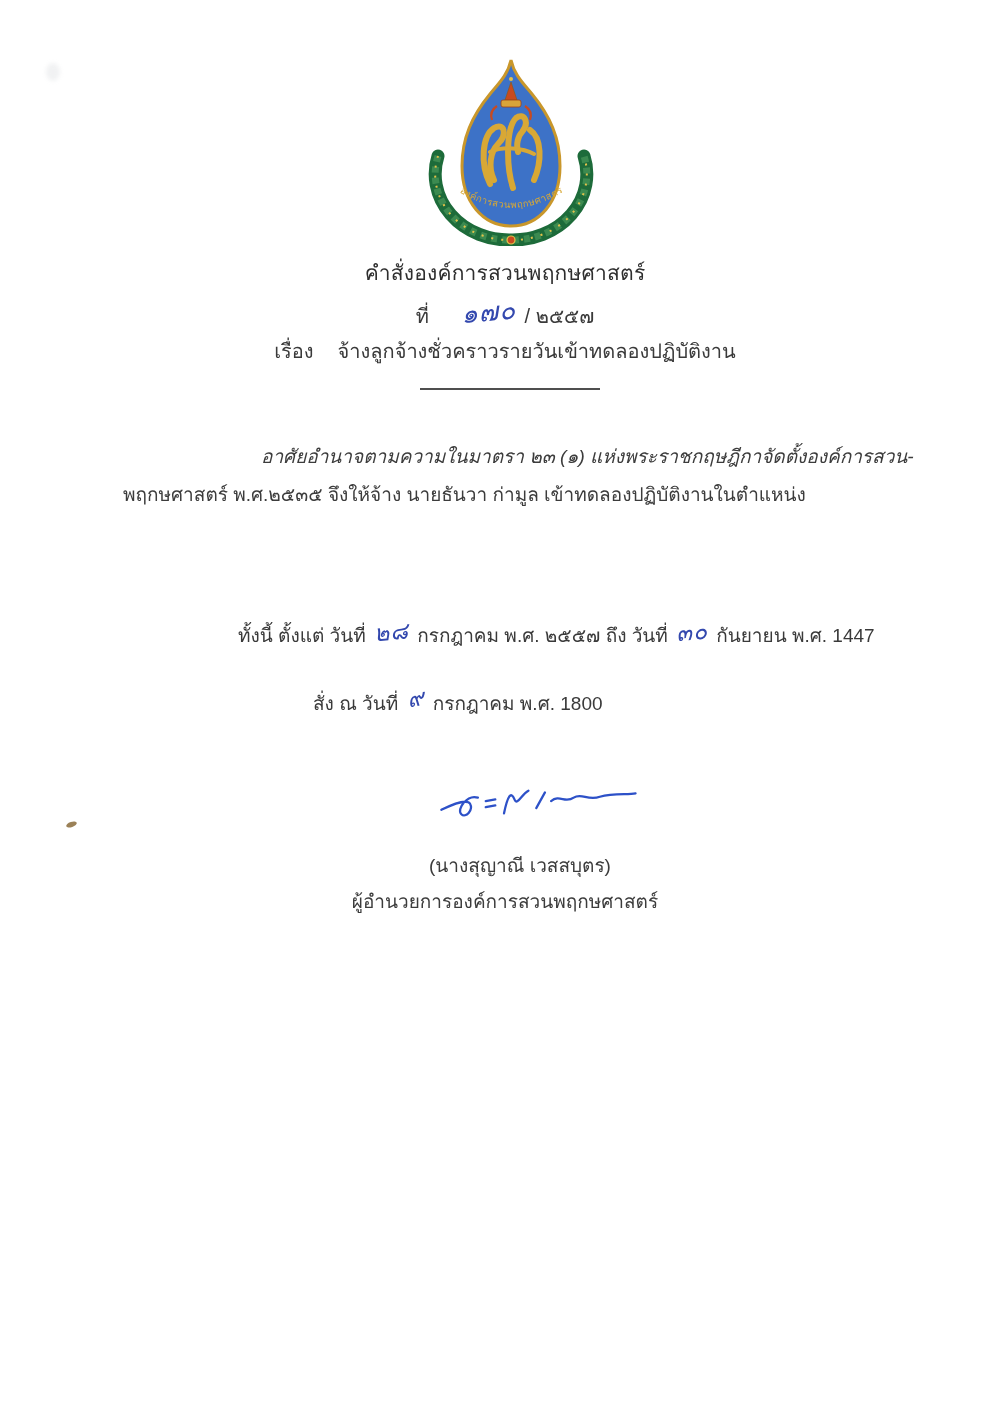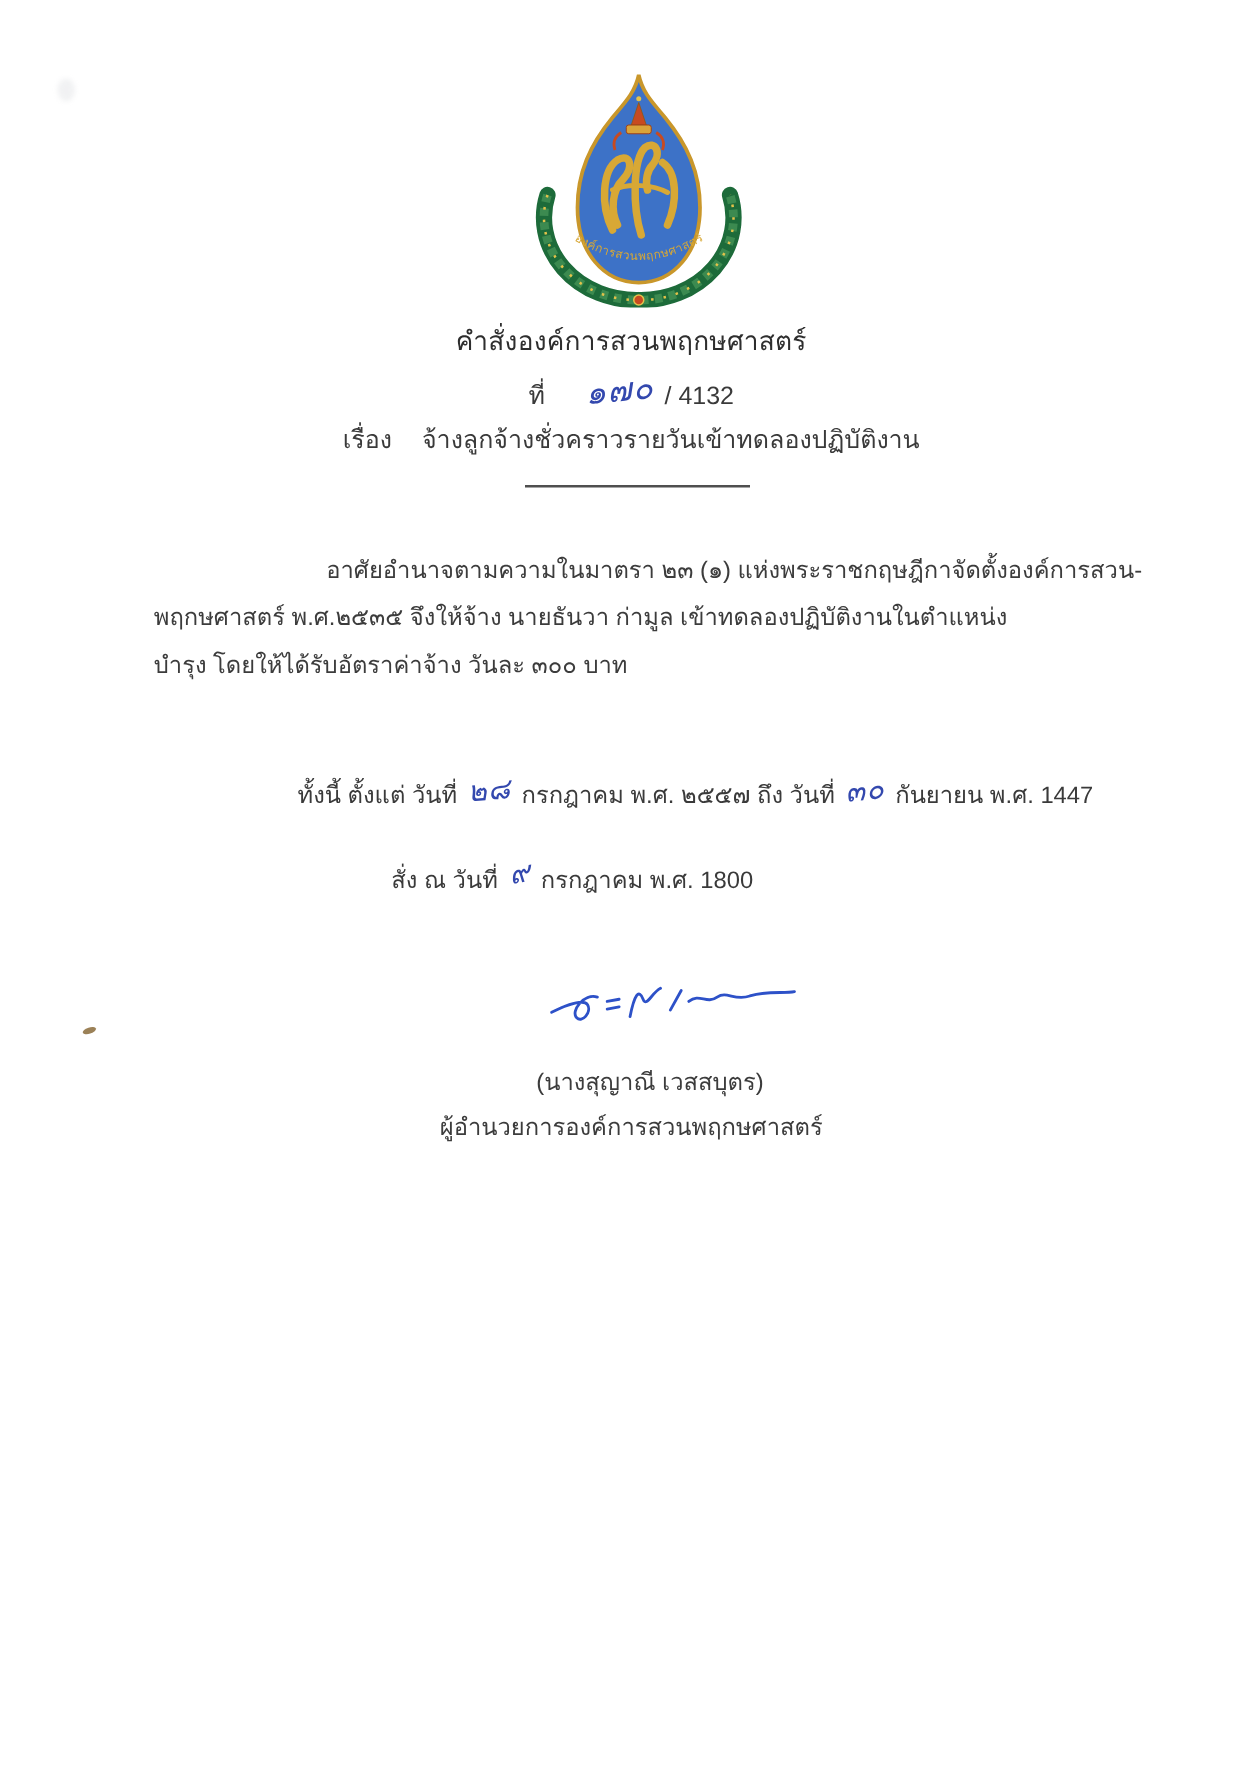--- a/index.html
+++ b/index.html
@@ -15,21 +15,21 @@
   .abs{position:absolute;}
   .centered{left:0;width:1010px;text-align:center;}
   .doc-title{top:256px;font-size:21px;color:#2e2e2e;letter-spacing:.2px;}
   .number-line{top:293px;font-size:20px;}
   .number-line .hw{font-size:26px;}
   .subject-line{top:335px;font-size:20px;}
   .subject-line .gap{display:inline-block;width:24px;}
   .divider{top:388px;left:420px;width:180px;height:0;border-top:2px solid #4f4f4f;}
   .body-par{top:438px;left:123px;width:770px;font-size:19px;line-height:38px;color:#3c3c3c;}
   .body-par .line{white-space:nowrap;}
-  .body-par .line.first{padding-left:138px;}
+  .body-par .line.first{padding-left:138px;font-style:italic;}
   .eff-line{top:616px;left:238px;font-size:19px;white-space:nowrap;}
   .order-line{top:684px;left:313px;font-size:19px;white-space:nowrap;}
   .hw{
     color:#3348ae;
     display:inline-block;
     transform:rotate(-5deg);
     font-size:23px;
     font-style:italic;
     position:relative;top:-2px;
     padding:0 3px;
@@ -89,33 +89,32 @@
   </svg>
 
   <div class="abs smudge"></div>
 
   <div class="abs centered doc-title">คำสั่งองค์การสวนพฤกษศาสตร์</div>
 
   <div class="abs centered number-line">
     <span>ที่</span>
     <span class="gap" style="display:inline-block;width:18px;"></span>
     <span class="hw">๑๗๐</span>
-    <span>/ 4132</span>
+    <span>/ ๒๕๕๗</span>
   </div>
 
   <div class="abs centered subject-line">
     <span>เรื่อง</span><span class="gap"></span><span>จ้างลูกจ้างชั่วคราวรายวันเข้าทดลองปฏิบัติงาน</span>
   </div>
 
   <div class="abs divider"></div>
 
   <div class="abs body-par">
     <div class="line first">อาศัยอำนาจตามความในมาตรา ๒๓ (๑) แห่งพระราชกฤษฎีกาจัดตั้งองค์การสวน-</div>
     <div class="line">พฤกษศาสตร์ พ.ศ.๒๕๓๕  จึงให้จ้าง  นายธันวา ก่ามูล  เข้าทดลองปฏิบัติงานในตำแหน่ง</div>
-    <div class="line">บำรุง โดยให้ได้รับอัตราค่าจ้าง  วันละ ๓๐๐  บาท</div>
   </div>
 
   <div class="abs eff-line">
     <span>ทั้งนี้  ตั้งแต่  วันที่</span>
     <span class="hw">๒๘</span>
     <span>กรกฎาคม  พ.ศ. ๒๕๕๗  ถึง  วันที่</span>
     <span class="hw">๓๐</span>
     <span>กันยายน  พ.ศ. 1447</span>
   </div>
 

